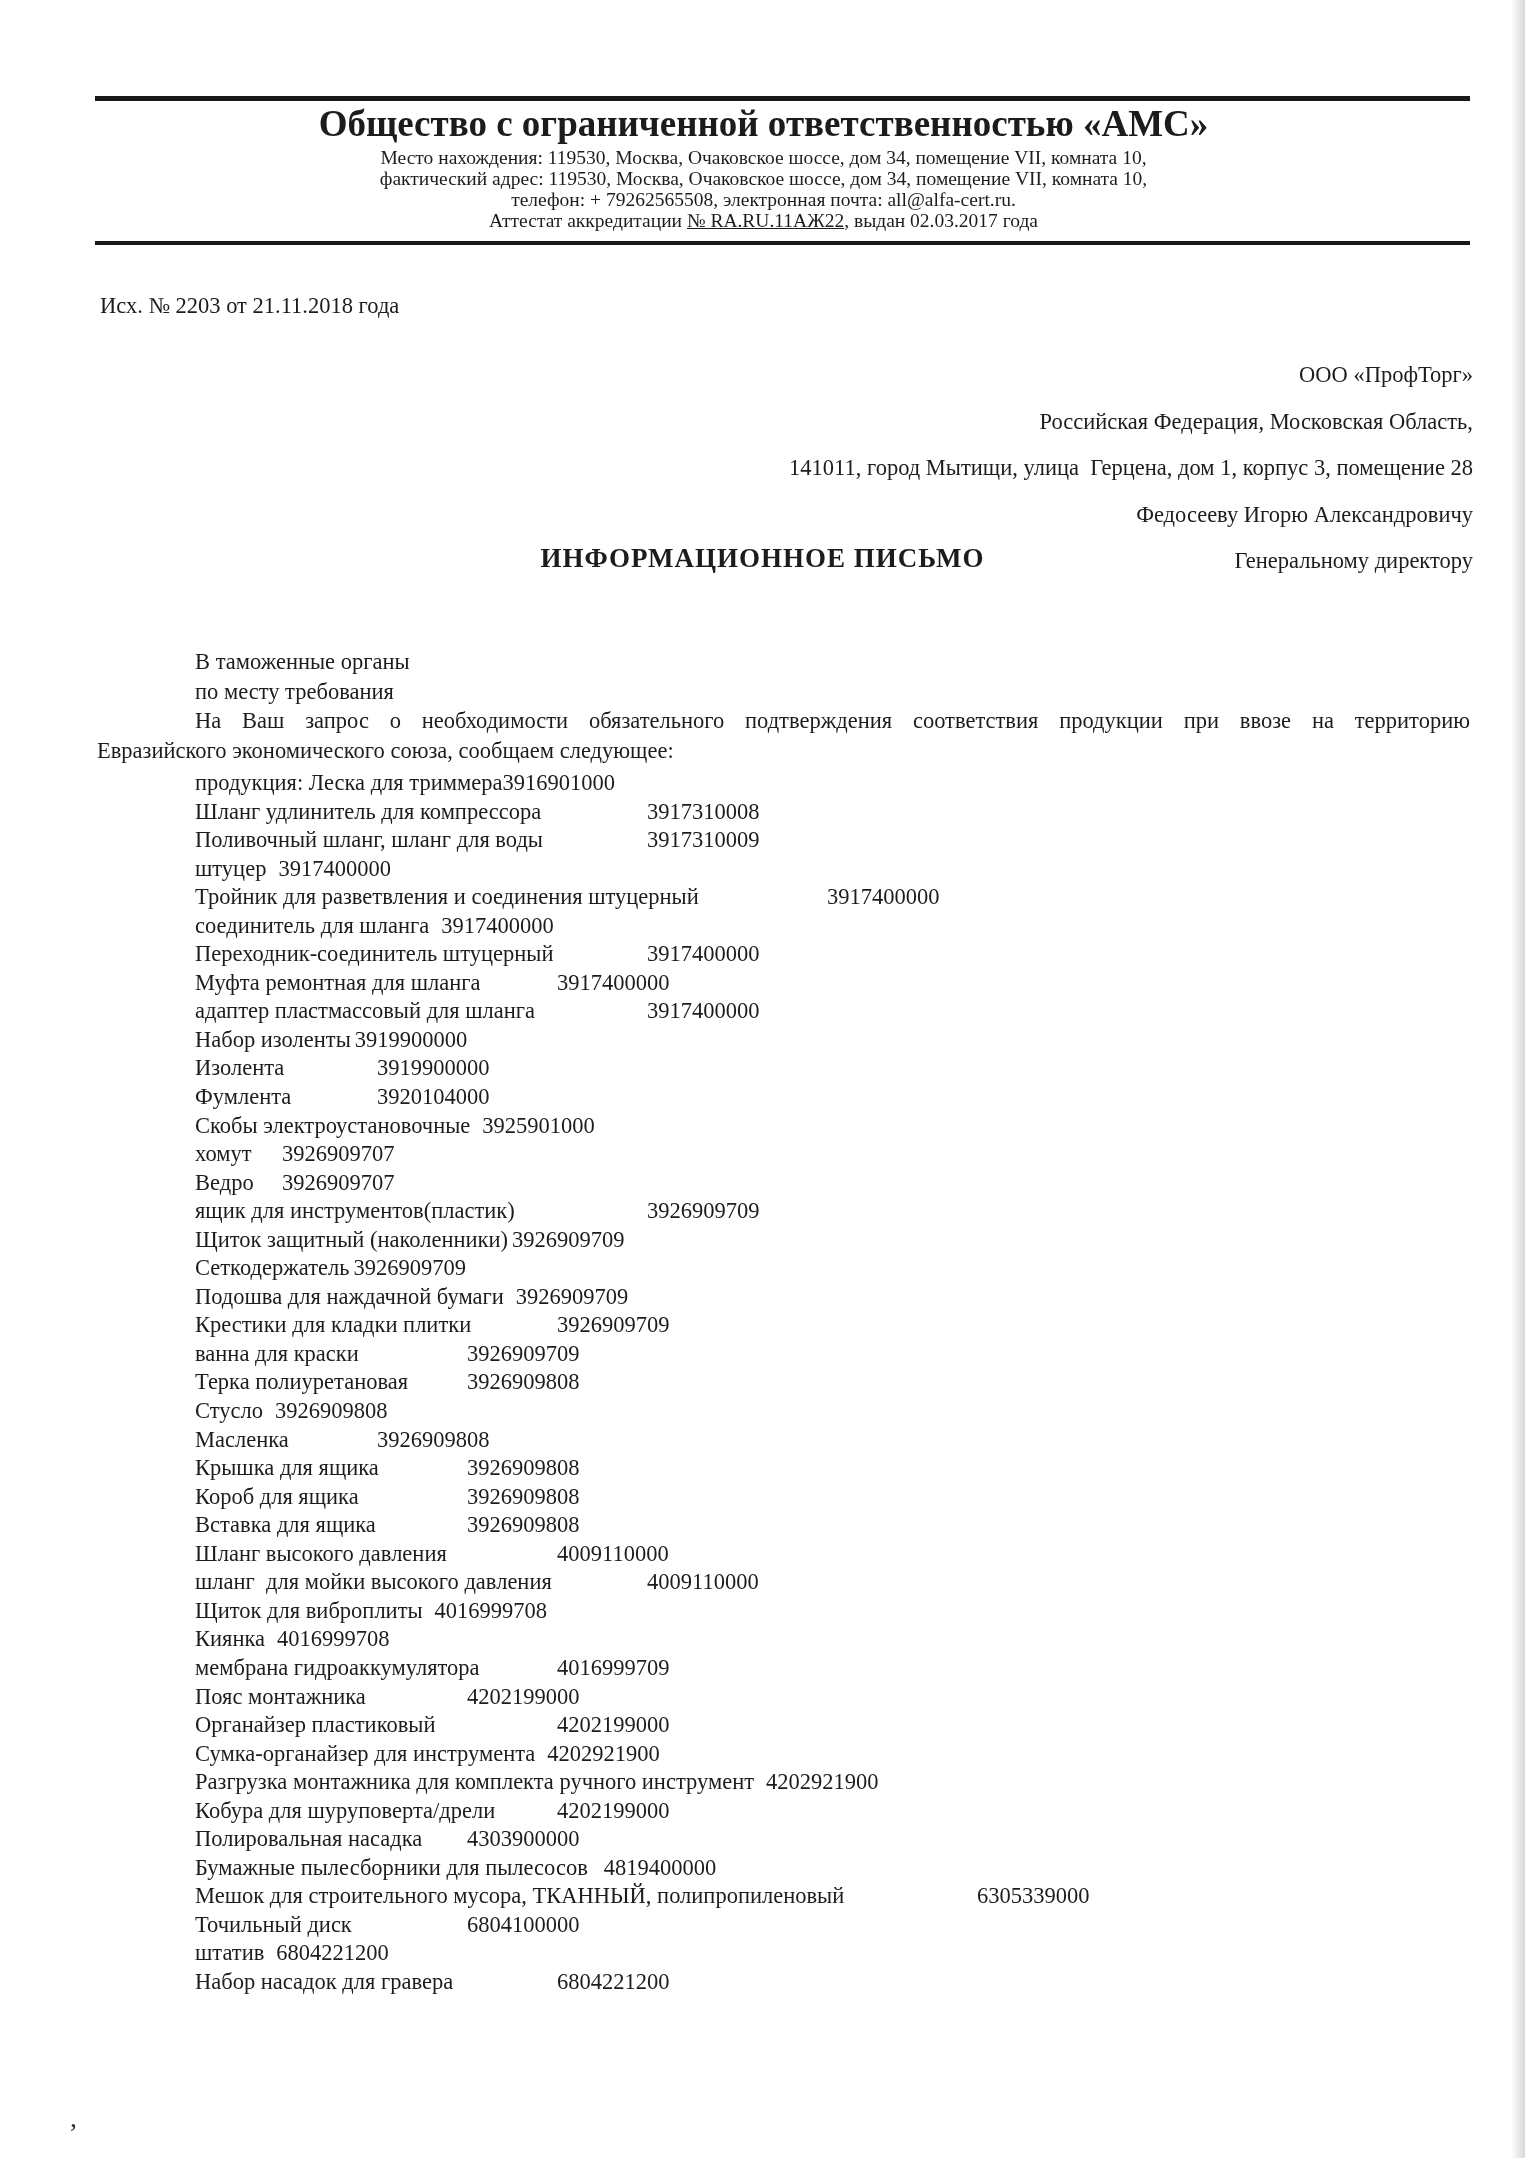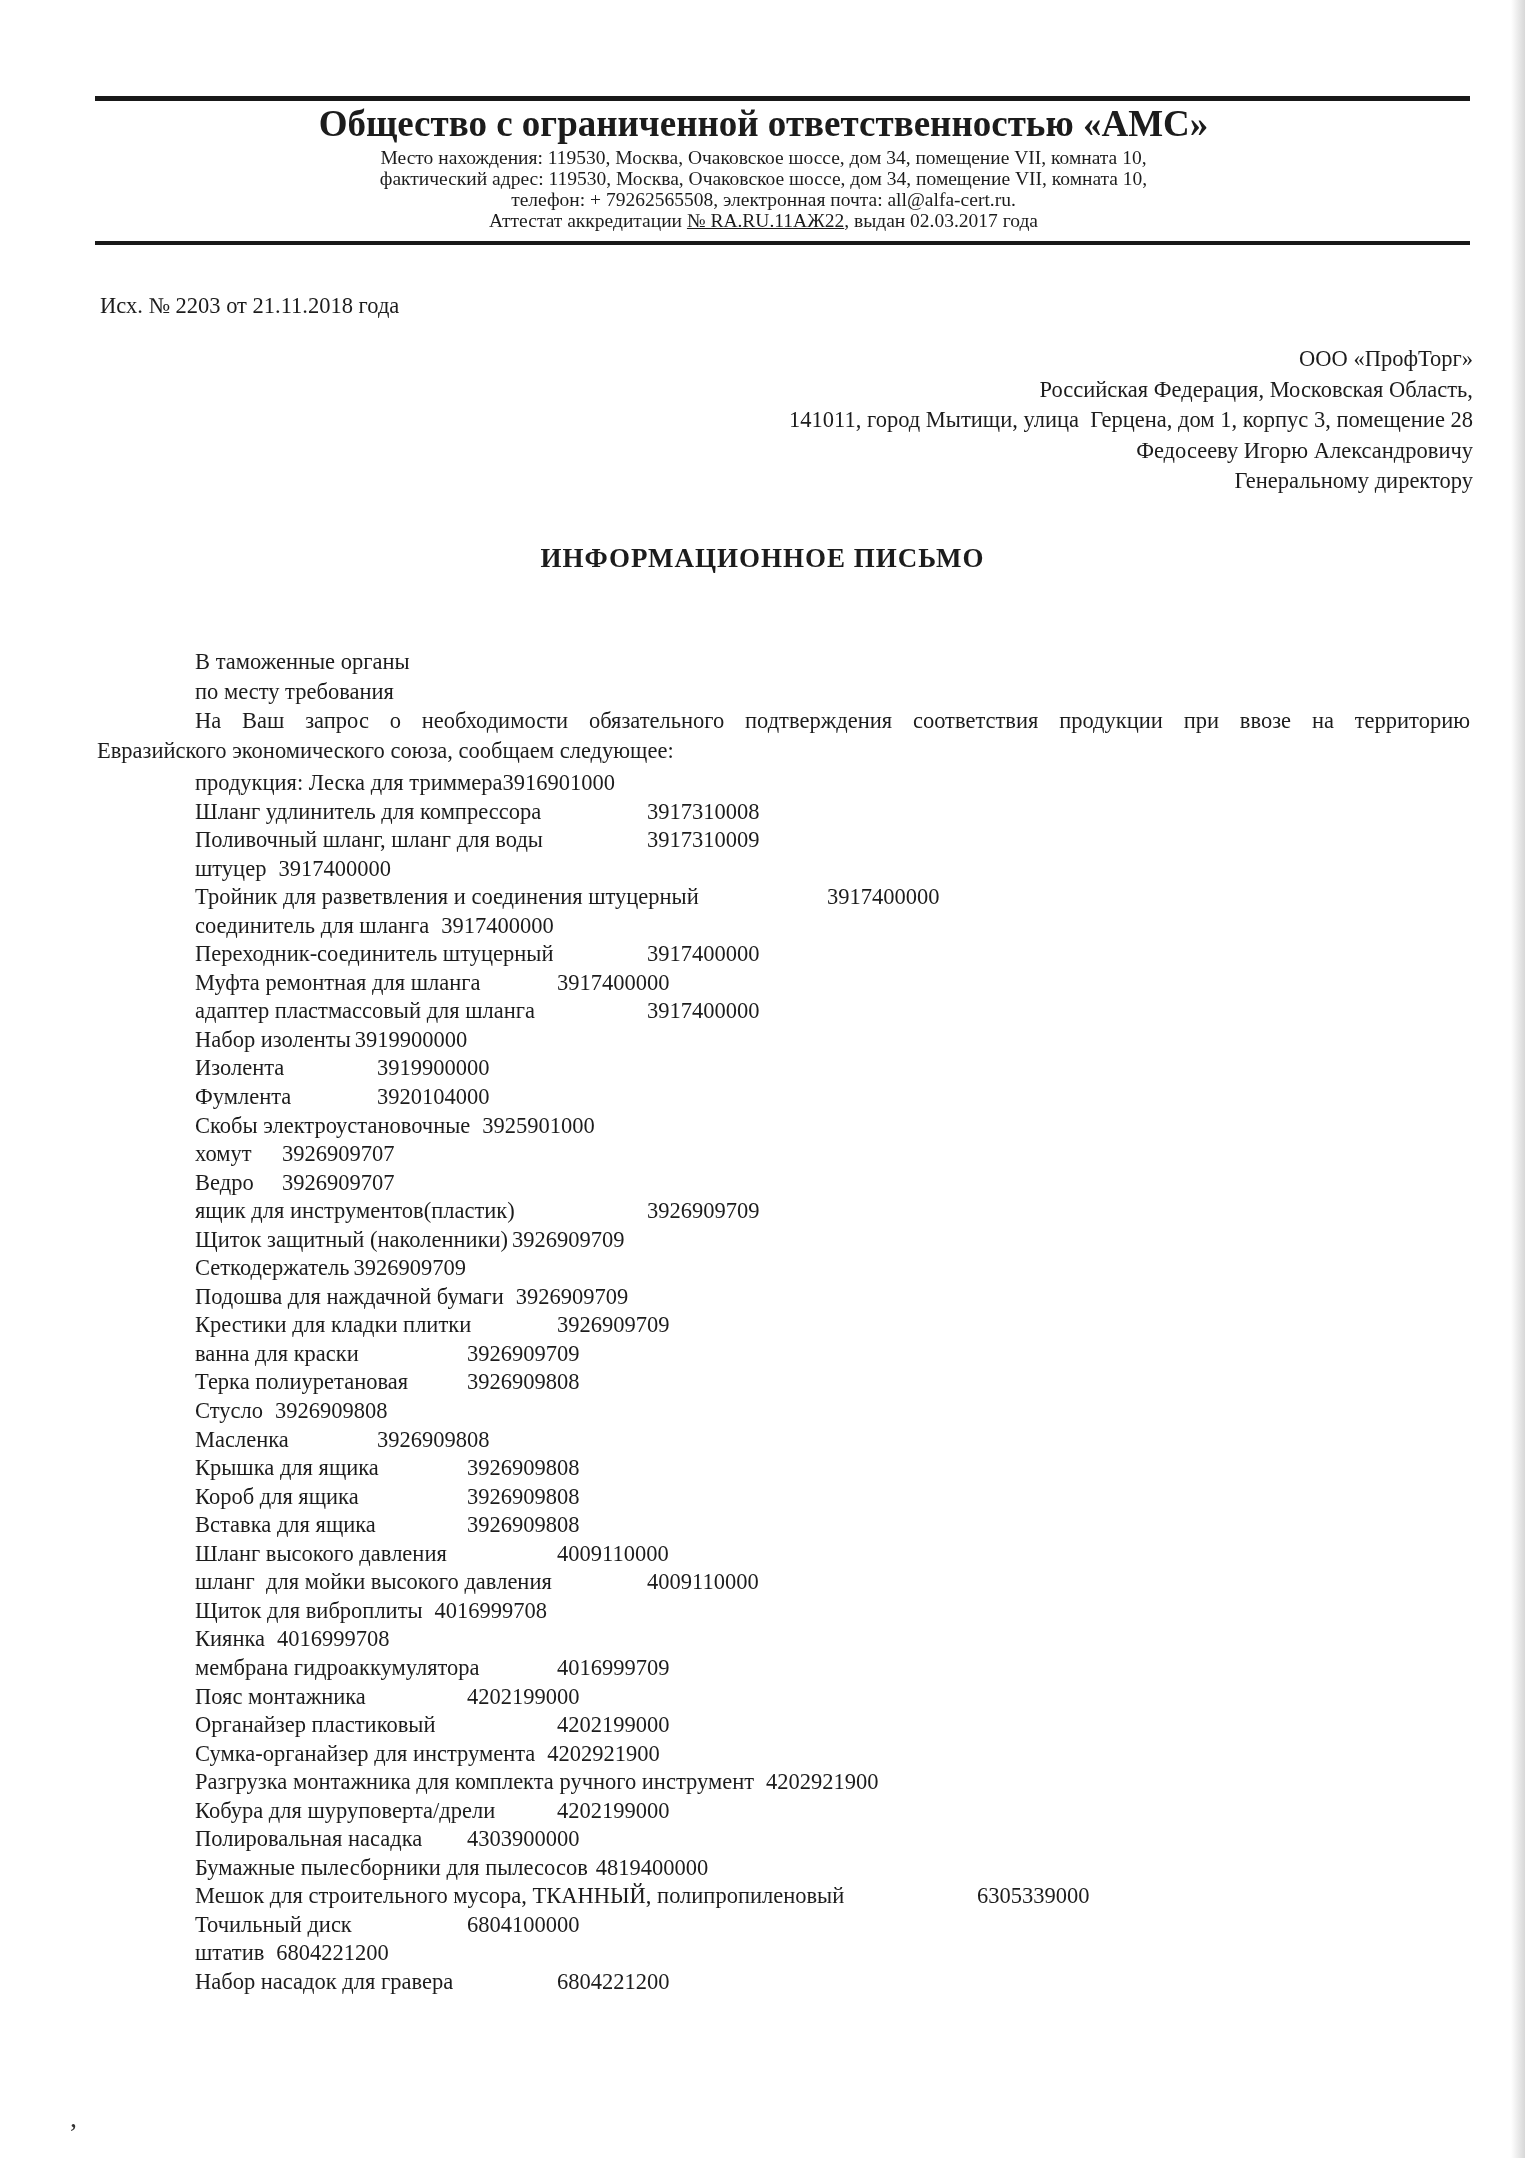--- a/index.html
+++ b/index.html
@@ -18,21 +18,21 @@
   }
   .rule{position:absolute;left:95px;width:1375px;background:#191919;}
   .rule-top{top:96px;height:5px;}
   .rule-bottom{top:241px;height:4px;}
   .letterhead{position:absolute;top:104px;left:76px;width:1375px;text-align:center;}
   .company{font-size:37px;font-weight:700;line-height:40px;margin-bottom:3px;}
   .lh-line{font-size:19.5px;line-height:21px;white-space:pre;}
   .accr-number{text-decoration:underline;}
   .outgoing-ref{position:absolute;left:100px;top:293px;font-size:22.5px;}
   .addressee{position:absolute;top:344px;right:52px;text-align:right;font-size:22.5px;line-height:30.5px;}
-  .addressee div{white-space:pre;}
+  .addressee div{white-space:pre;margin-top:16px;}
   .letter-title{position:absolute;top:543px;left:0;width:100%;text-align:center;font-size:27px;font-weight:700;letter-spacing:1px;}
   .body-block{position:absolute;left:97px;top:647px;width:1373px;font-size:22.5px;line-height:29.5px;}
   .indent{padding-left:98px;}
   .intro-line1{text-indent:98px;text-align:justify;text-align-last:justify;white-space:normal;}
   .product-list{position:absolute;left:97px;top:770px;width:1373px;font-size:22.5px;}
   .item-line{position:relative;height:28.55px;padding-left:98px;white-space:pre;}
   .item-name{white-space:pre;}
   .item-code{white-space:pre;}
   .scan-artifact{position:absolute;left:70px;top:2102px;font-size:28px;color:#333;}
 </style>
@@ -104,21 +104,21 @@
       <div class="item-line"><span class="item-name">шланг  для мойки высокого давления</span><span class="item-code" style="position: absolute; left: 550px;">4009110000</span></div>
       <div class="item-line"><span class="item-name">Щиток для виброплиты</span><span class="item-code" style="margin-left: 12px;">4016999708</span></div>
       <div class="item-line"><span class="item-name">Киянка</span><span class="item-code" style="margin-left: 12px;">4016999708</span></div>
       <div class="item-line"><span class="item-name">мембрана гидроаккумулятора</span><span class="item-code" style="position: absolute; left: 460px;">4016999709</span></div>
       <div class="item-line"><span class="item-name">Пояс монтажника</span><span class="item-code" style="position: absolute; left: 370px;">4202199000</span></div>
       <div class="item-line"><span class="item-name">Органайзер пластиковый</span><span class="item-code" style="position: absolute; left: 460px;">4202199000</span></div>
       <div class="item-line"><span class="item-name">Сумка-органайзер для инструмента</span><span class="item-code" style="margin-left: 12px;">4202921900</span></div>
       <div class="item-line"><span class="item-name">Разгрузка монтажника для комплекта ручного инструмент</span><span class="item-code" style="margin-left: 12px;">4202921900</span></div>
       <div class="item-line"><span class="item-name">Кобура для шуруповерта/дрели</span><span class="item-code" style="position: absolute; left: 460px;">4202199000</span></div>
       <div class="item-line"><span class="item-name">Полировальная насадка</span><span class="item-code" style="position: absolute; left: 370px;">4303900000</span></div>
-      <div class="item-line"><span class="item-name">Бумажные пылесборники для пылесосов</span><span class="item-code" style="margin-left: 8px;">4819400000</span></div>
+      <div class="item-line"><span class="item-name">Бумажные пылесборники для пылесосов</span><span class="item-code" style="margin-left: 16px;">4819400000</span></div>
       <div class="item-line"><span class="item-name">Мешок для строительного мусора, ТКАННЫЙ, полипропиленовый</span><span class="item-code" style="position: absolute; left: 880px;">6305339000</span></div>
       <div class="item-line"><span class="item-name">Точильный диск</span><span class="item-code" style="position: absolute; left: 370px;">6804100000</span></div>
       <div class="item-line"><span class="item-name">штатив</span><span class="item-code" style="margin-left: 12px;">6804221200</span></div>
       <div class="item-line"><span class="item-name">Набор насадок для гравера</span><span class="item-code" style="position: absolute; left: 460px;">6804221200</span></div>
     </div>
 
   <div class="scan-artifact">,</div>
 
   <div class="scan-edge"></div>
 </div>

